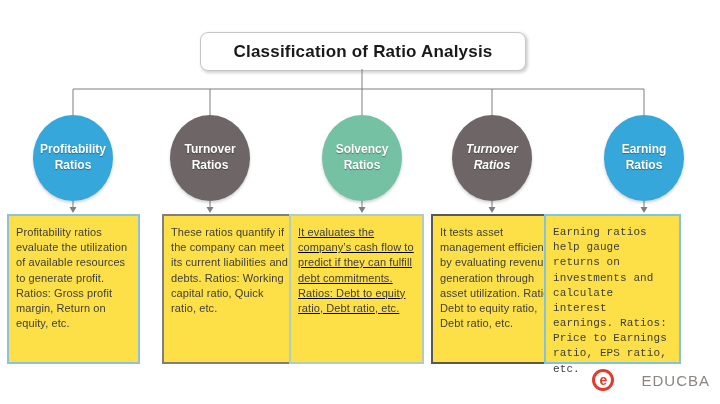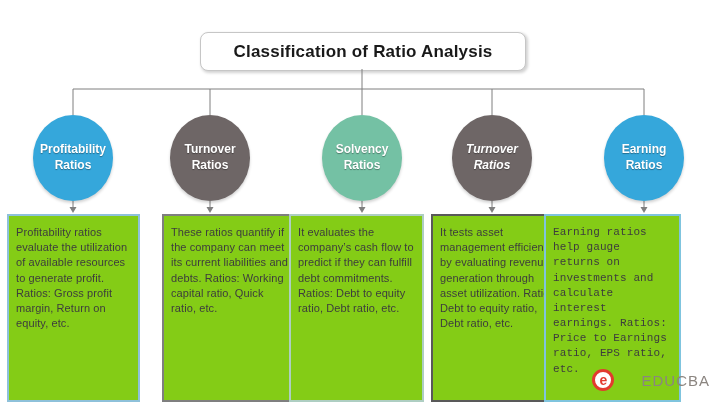--- a/index.html
+++ b/index.html
@@ -21,21 +21,21 @@
     position:absolute;top:115px;width:80px;height:86px;border-radius:50%;
     background:var(--circle-color);
     display:flex;align-items:center;justify-content:center;text-align:center;
     box-shadow:0 2px 3px rgba(0,0,0,0.18);
   }
   .circle span{
     color:#fff;font-weight:bold;font-size:12px;line-height:1.3;
     text-shadow:0 1px 1px rgba(0,0,0,0.35);padding:0 4px;
   }
   .desc-box{
-    position:absolute;top:214px;height:188px;background:#84cc16;
+    position:absolute;top:214px;height:150px;background:#fde047;
     border:2px solid var(--box-border);box-sizing:border-box;
     padding:9px 6px 4px 7px;
   }
   .desc-box p{
     margin:0;font-size:11px;line-height:1.38;color:#3d3d3d;letter-spacing:0.1px;
   }
   .logo{
     position:absolute;right:10px;top:369px;display:flex;align-items:center;gap:5px;
   }
   .logo-mark{
@@ -91,21 +91,21 @@
   <div class="circle" style="left: 170px; --circle-color: #6e6666; --box-border: #7f7f7f;">
     <span>Turnover Ratios</span>
   </div>
   <div class="desc-box" style="left: 162px; width: 136px; --circle-color: #6e6666; --box-border: #7f7f7f;">
     <p>These ratios quantify if the company can meet its current liabilities and debts. Ratios: Working capital ratio, Quick ratio, etc.</p>
   </div>
 
   <div class="circle" style="left: 322px; --circle-color: #74c1a4; --box-border: #aecec2;">
     <span>Solvency Ratios</span>
   </div>
-  <div class="desc-box" style="left: 289px; width: 135px; --circle-color: #74c1a4; --box-border: #aecec2;">
+  <div class="desc-box" style="left: 289px; width: 135px; text-decoration: underline; --circle-color: #74c1a4; --box-border: #aecec2;">
     <p>It evaluates the company’s cash flow to predict if they can fulfill debt commitments. Ratios: Debt to equity ratio, Debt ratio, etc.</p>
   </div>
 
   <div class="circle" style="left: 452px; font-style: italic; --circle-color: #6e6666; --box-border: #595959;">
     <span>Turnover Ratios</span>
   </div>
   <div class="desc-box" style="left: 431px; width: 136px; --circle-color: #6e6666; --box-border: #595959;">
     <p>It tests asset management efficiency by evaluating revenue generation through asset utilization. Ratios: Debt to equity ratio, Debt ratio, etc.</p>
   </div>
 

